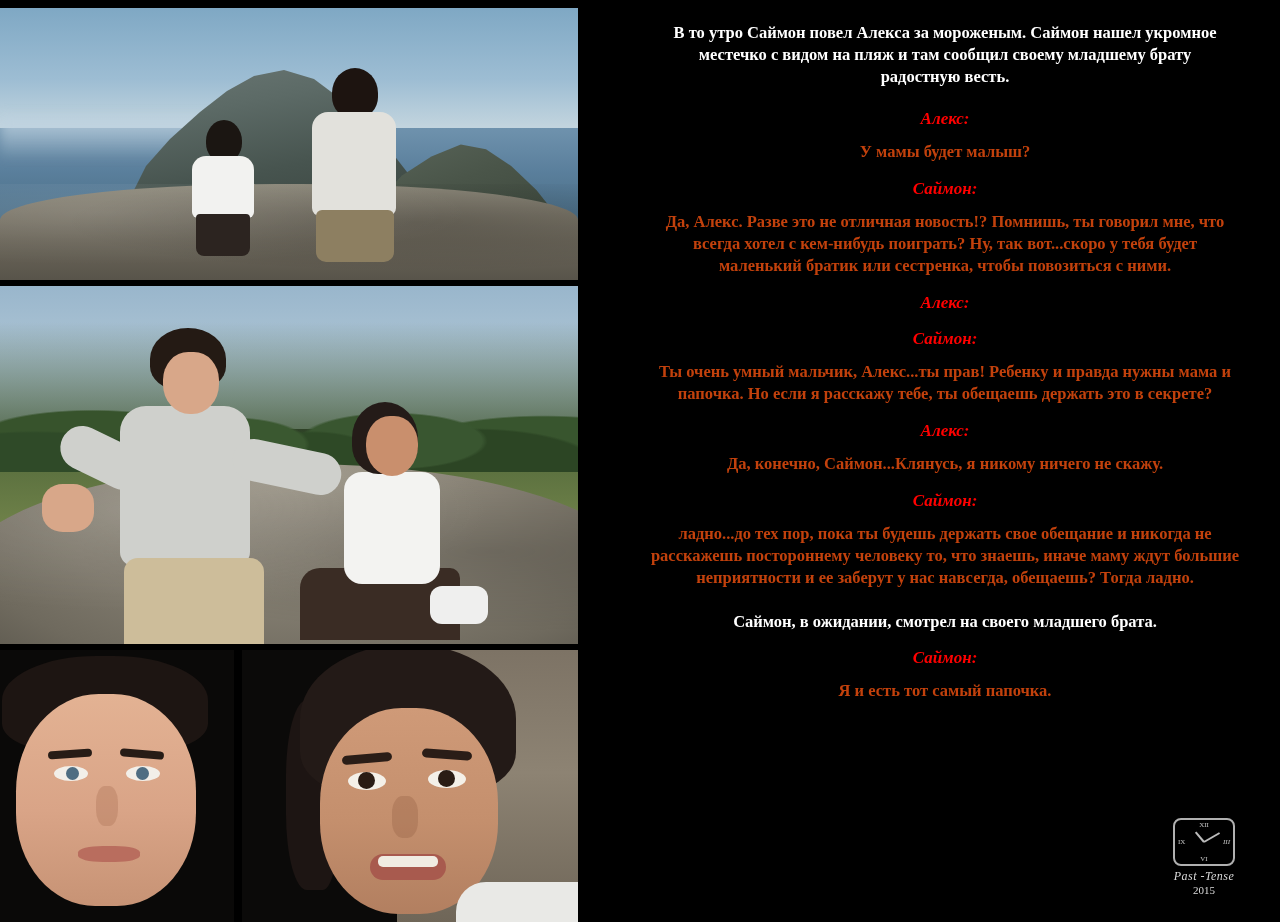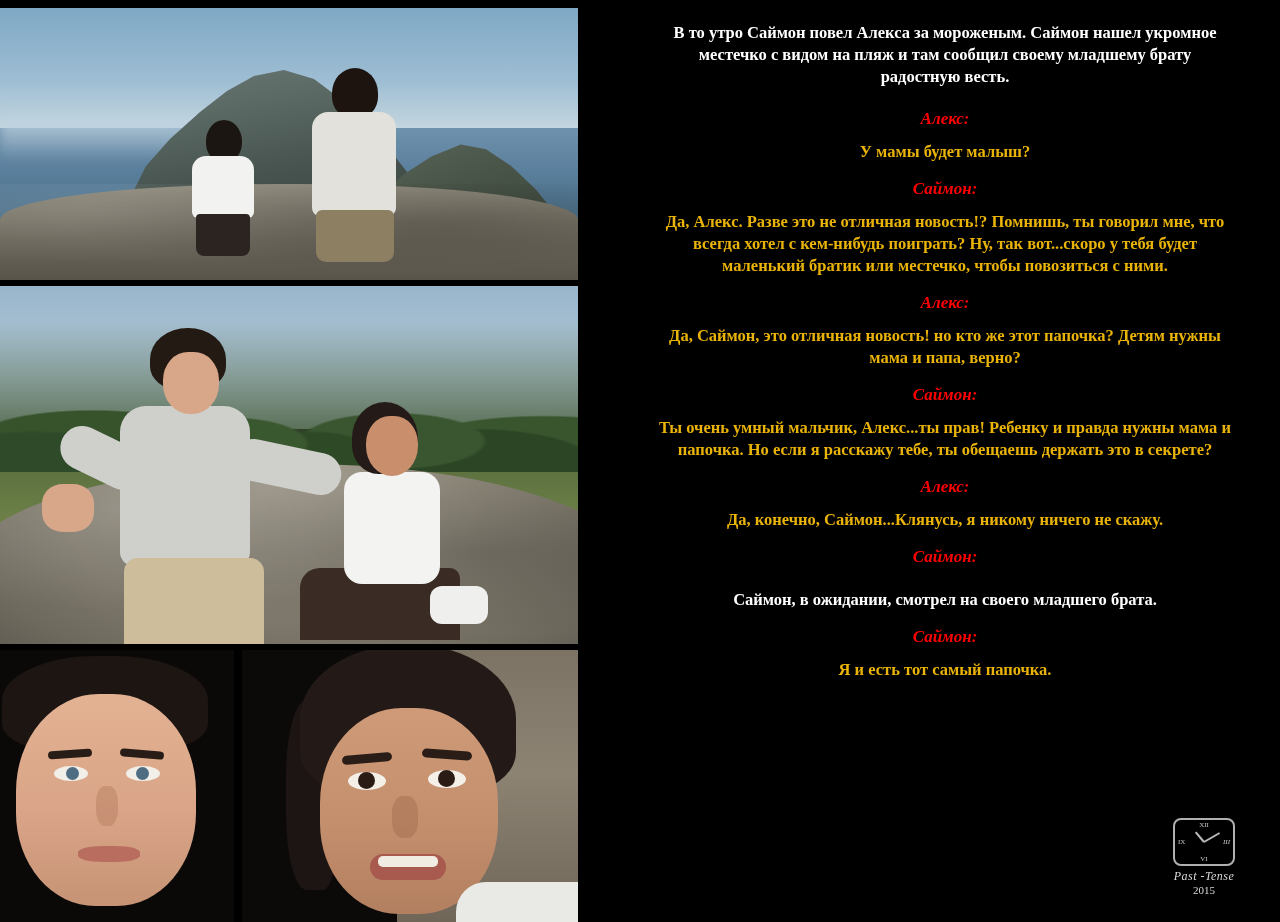--- a/index.html
+++ b/index.html
@@ -216,21 +216,21 @@
     text-shadow: 0 0 2px rgba(0,0,0,.9);
   }
   .speaker {
     color: #ff0000;
     font-weight: bold;
     font-style: italic;
     font-size: 17px;
     margin: 16px 0 12px 0;
   }
   .line {
-    color: #eab308;
+    color: #c2410c;
     font-weight: bold;
     font-size: 16.5px;
     line-height: 1.33;
     margin: 0 0 14px 0;
   }
   .narration2 {
     font-size: 16.5px;
     line-height: 1.32;
     font-weight: bold;
     color: #ffffff;
@@ -352,32 +352,32 @@
   </div>
 
   <div class="textcol">
 
     <p class="narration">В то утро Саймон повел Алекса за мороженым. Саймон нашел укромное местечко с видом на пляж и там сообщил своему младшему брату радостную весть.</p>
 
     <p class="speaker">Алекс:</p>
     <p class="line">У мамы будет малыш?</p>
 
     <p class="speaker">Саймон:</p>
-    <p class="line">Да, Алекс. Разве это не отличная новость!? Помнишь, ты говорил мне, что всегда хотел с кем-нибудь поиграть? Ну, так вот...скоро у тебя будет маленький братик или местечко, чтобы повозиться с ними.</p>
+    <p class="line">Да, Алекс. Разве это не отличная новость!? Помнишь, ты говорил мне, что всегда хотел с кем-нибудь поиграть? Ну, так вот...скоро у тебя будет маленький братик или сестренка, чтобы повозиться с ними.</p>
 
     <p class="speaker">Алекс:</p>
-    <p class="line">Да, Саймон, это отличная новость! но кто же этот папочка? Детям нужны мама и папа, верно?</p>
 
     <p class="speaker">Саймон:</p>
     <p class="line">Ты очень умный мальчик, Алекс...ты прав! Ребенку и правда нужны мама и папочка. Но если я расскажу тебе, ты обещаешь держать это в секрете?</p>
 
     <p class="speaker">Алекс:</p>
     <p class="line">Да, конечно, Саймон...Клянусь, я никому ничего не скажу.</p>
 
     <p class="speaker">Саймон:</p>
+    <p class="line">ладно...до тех пор, пока ты будешь держать свое обещание и никогда не расскажешь постороннему человеку то, что знаешь, иначе маму ждут большие неприятности и ее заберут у нас навсегда, обещаешь? Тогда ладно.</p>
 
     <p class="narration2">Саймон, в ожидании, смотрел на своего младшего брата.</p>
 
     <p class="speaker">Саймон:</p>
     <p class="line">Я и есть тот самый папочка.</p>
 
     <div class="watermark">
       <div class="wm-clock">
         <span class="num n12">XII</span>
         <span class="num n9">IX</span>

